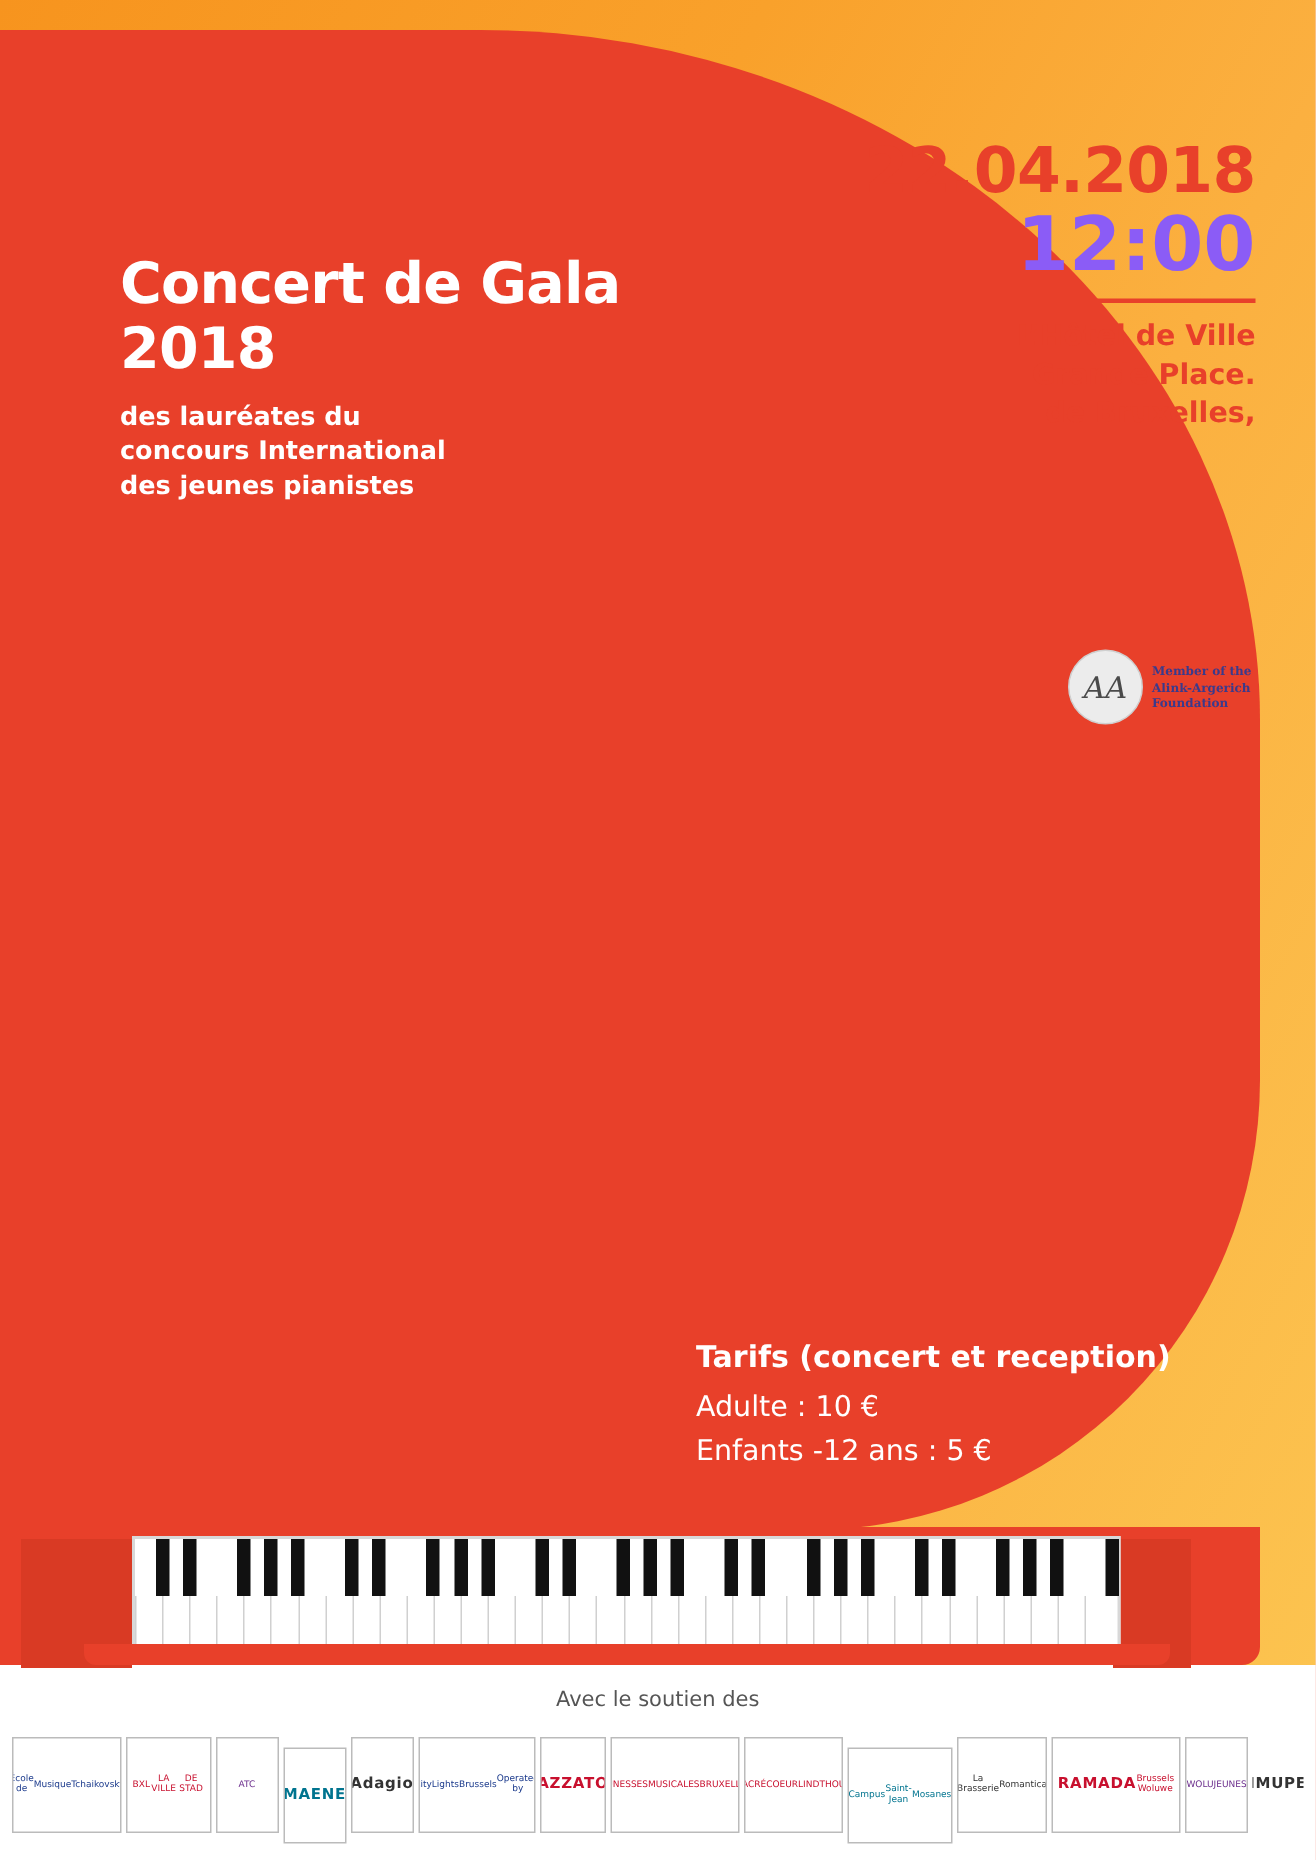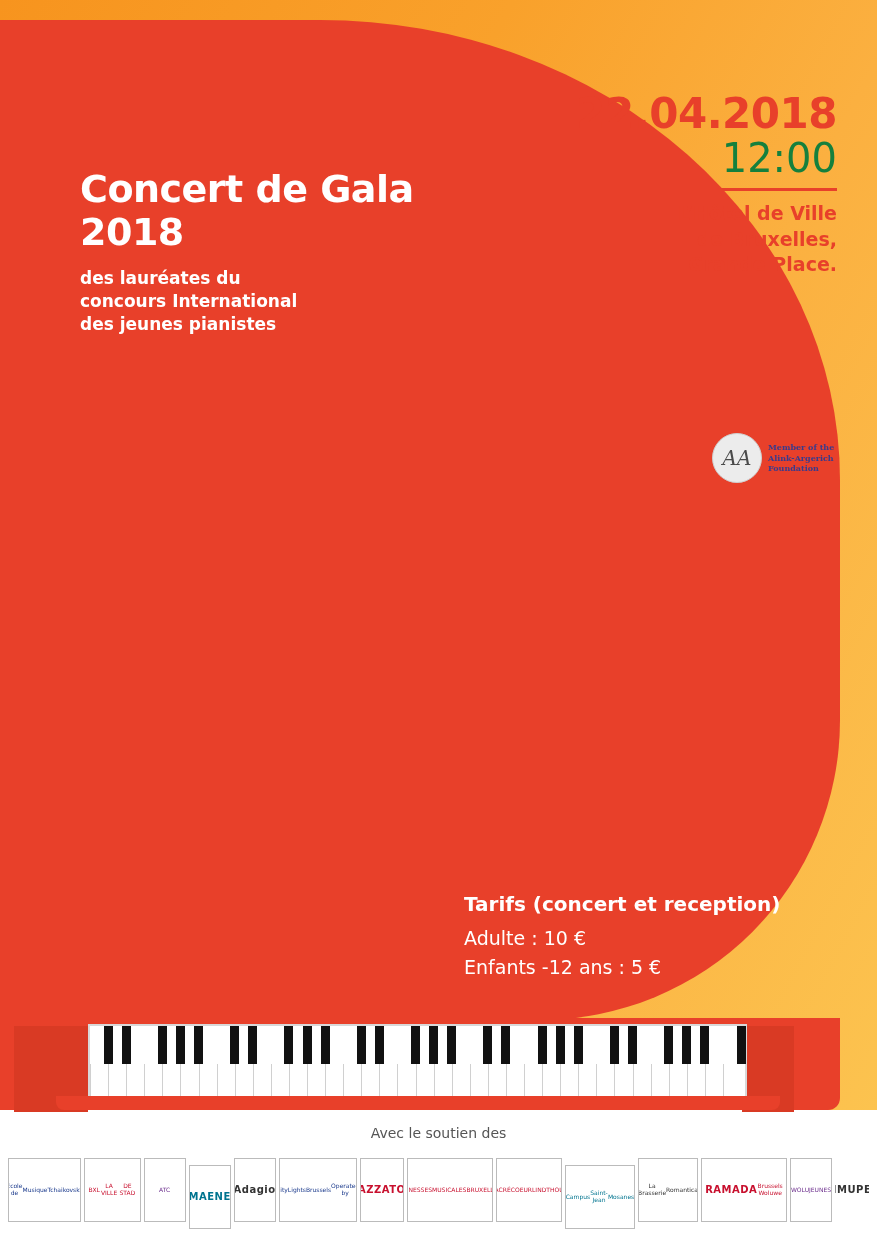--- a/index.html
+++ b/index.html
@@ -57,21 +57,21 @@
     position:absolute;left:742px;top:1026px;width:52px;height:86px;background:#d93a24;
   }
 
   
   .title-block{position:absolute;left:80px;top:168px;width:400px;color:#ffffff;}
   .title-main{font-size:38px;font-weight:bold;line-height:1.12;letter-spacing:-0.5px;}
   .title-sub{font-size:17px;font-weight:bold;line-height:1.35;margin-top:14px;}
 
   .date-block{position:absolute;right:40px;top:92px;width:300px;text-align:right;}
   .date-big{font-size:42px;font-weight:bold;color:#e8402a;line-height:1.05;letter-spacing:-0.5px;}
-  .time-big{font-size:40px;font-weight:normal;color:#15803d;line-height:1.1;}
+  .time-big{font-size:50px;font-weight:bold;color:#8b5cf6;line-height:1.1;}
   .rule{height:3px;background:#e8402a;width:200px;margin:8px 0 10px auto;}
   .venue{font-size:19px;font-weight:bold;color:#e8402a;line-height:1.35;}
 
   .merci{
     position:absolute;left:82px;top:468px;width:640px;color:#ffffff;
     font-family:"DejaVu Sans", sans-serif;
     font-size:112px;font-weight:bold;line-height:1.02;letter-spacing:-2px;
   }
   .merci .l2{display:block;margin-top:8px;}
 
@@ -121,22 +121,22 @@
   <div class="bg-white-bottom"></div>
 
   <div class="piano-body"></div>
   <div class="piano-body-2"></div>
 
   <div class="date-block">
     <div class="date-big">22.04.2018</div>
     <div class="time-big">12:00</div>
     <div class="rule"></div>
     <div class="venue">L’Hôtel de Ville</div>
+    <div class="venue">Grande Place.</div>
     <div class="venue">de Bruxelles,</div>
-    <div class="venue">Grande Place.</div>
   </div>
 
   <div class="title-block">
     <div class="title-main">Concert de Gala</div>
     <div class="title-main">2018</div>
     <div class="title-sub">des lauréates du</div>
     <div class="title-sub" style="margin-top:0">concours International</div>
     <div class="title-sub" style="margin-top:0">des jeunes pianistes</div>
   </div>
 

